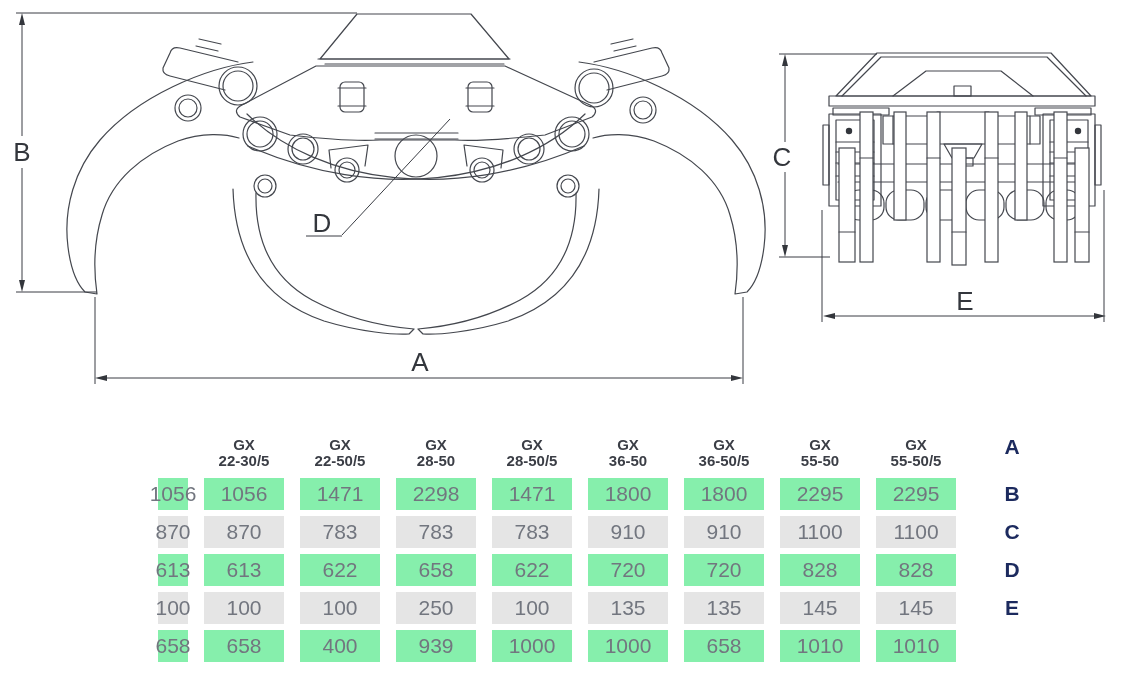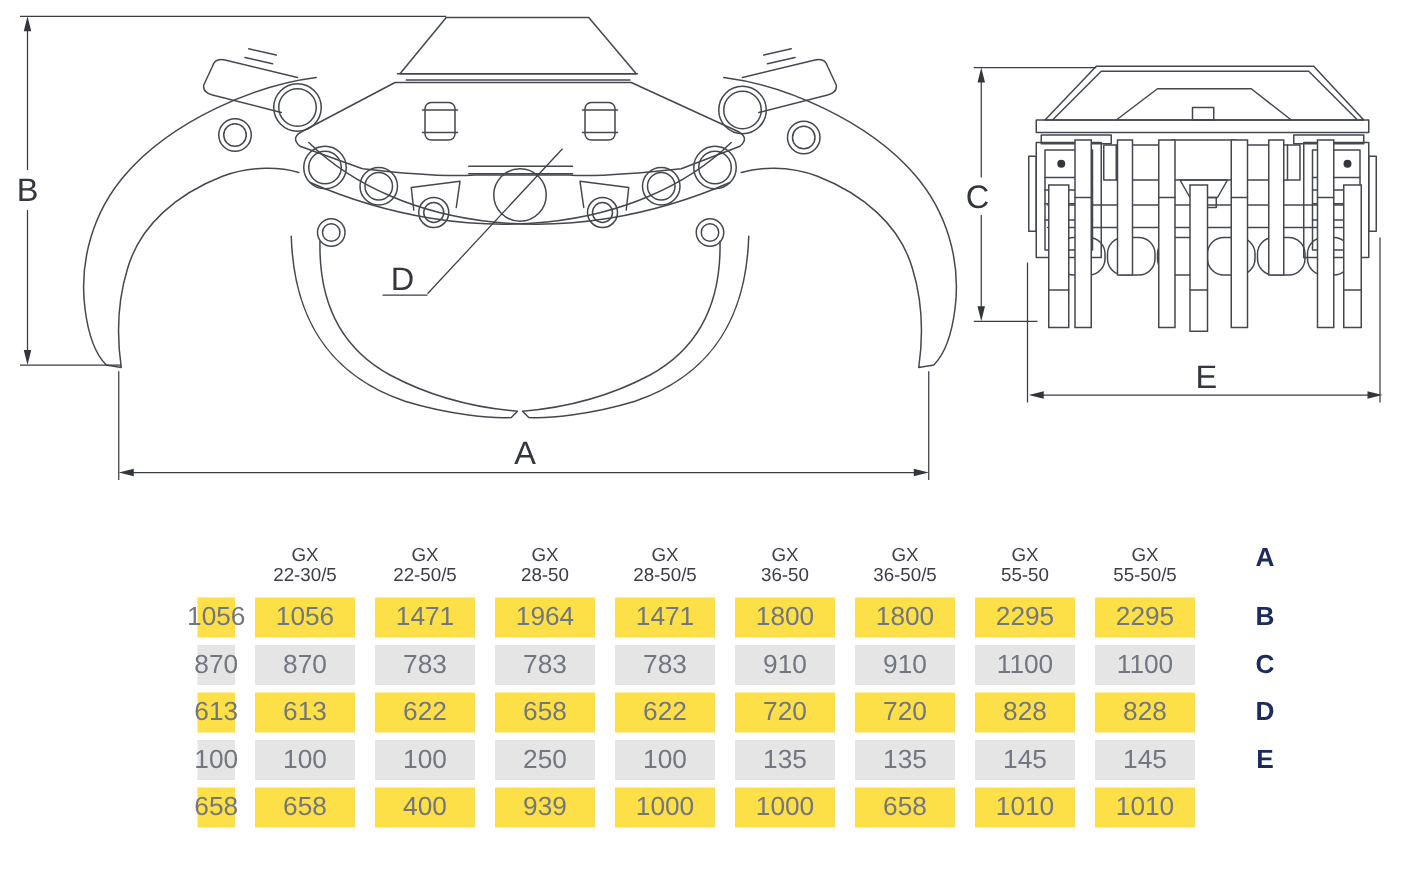--- a/index.html
+++ b/index.html
@@ -14,26 +14,26 @@
   svg .mask{fill:#ffffff;stroke:none;}
   svg text.dim{fill:#33363c;stroke:none;font-family:"Liberation Sans",sans-serif;
                font-size:26px;font-weight:400;text-anchor:middle;}
   
   .spec-table{position:absolute;left:158px;top:422px;display:grid;
               grid-template-columns:30px repeat(9,80px);
               grid-template-rows:50px repeat(5,32px);
               column-gap:16px;row-gap:6px;}
   .corner{background:transparent;}
   .col-h{display:flex;align-items:flex-end;justify-content:center;text-align:center;
-         font-size:15px;line-height:16px;font-weight:400;color:#3b3e46;
+         font-size:15px;line-height:16px;font-weight:700;color:#3b3e46;
          white-space:pre-line;padding-bottom:3px;}
   .row-l{display:flex;align-items:center;justify-content:center;
          font-size:21px;font-weight:700;color:#1c2a5e;}
   .cell{display:flex;align-items:center;justify-content:center;
-        font-size:21px;color:#72767f;background:#fde047;}
+        font-size:21px;color:#72767f;background:#86efac;}
   .cell.light{background:#e5e5e5;}
 </style>
 </head>
 <body>
 
 <div class="page">
 
   <svg class="drawing" width="1126" height="400" viewBox="0 0 1126 400">
 
     <g>
@@ -221,21 +221,21 @@
 36-50/5</div>
     <div class="col-h">GX
 55-50</div>
     <div class="col-h">GX
 55-50/5</div>
 
     <div class="row-l">A</div>
     <div class="cell">1056</div>
     <div class="cell">1056</div>
     <div class="cell">1471</div>
-    <div class="cell">1964</div>
+    <div class="cell">2298</div>
     <div class="cell">1471</div>
     <div class="cell">1800</div>
     <div class="cell">1800</div>
     <div class="cell">2295</div>
     <div class="cell">2295</div>
 
     <div class="row-l">B</div>
     <div class="cell light">870</div>
     <div class="cell light">870</div>
     <div class="cell light">783</div>

